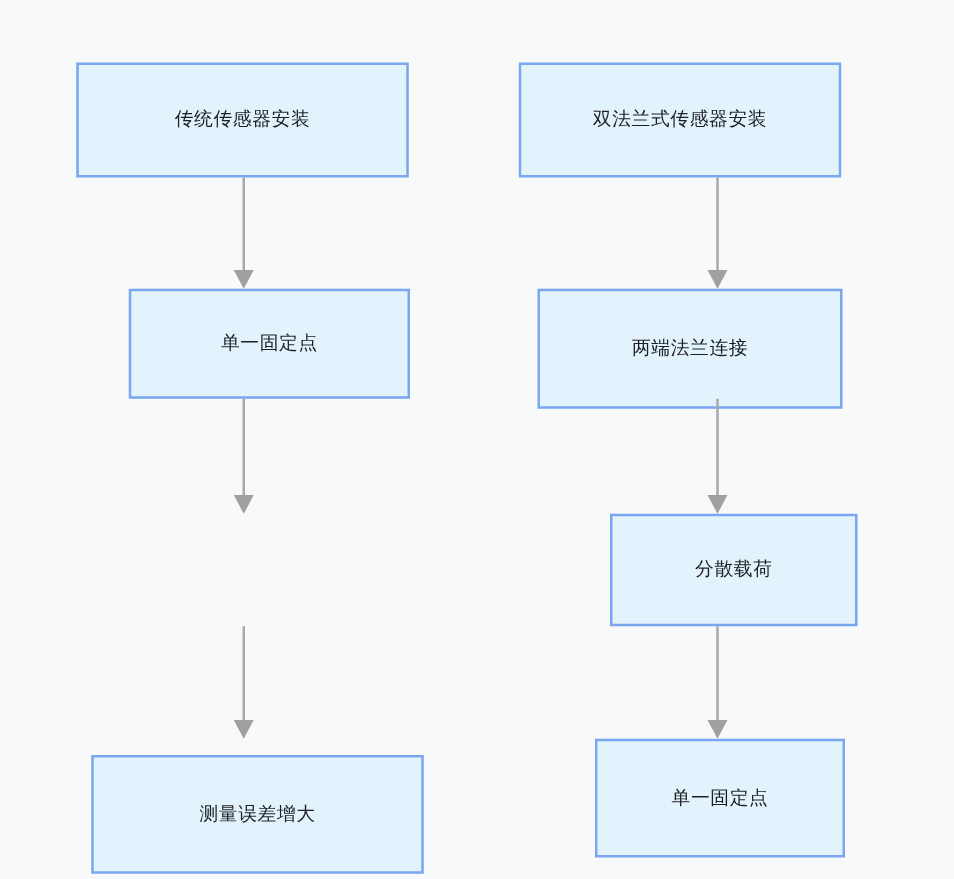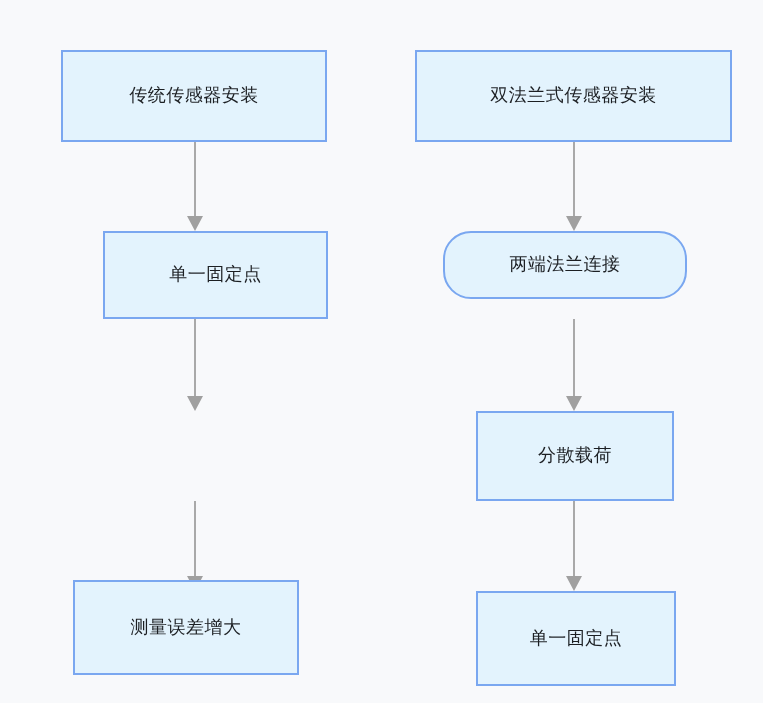--- a/index.html
+++ b/index.html
@@ -22,21 +22,21 @@
     position: absolute;
     box-sizing: border-box;
     background: #e3f3fd;
     border: 2px solid #7aa7f0;
     display: flex;
     align-items: center;
     justify-content: center;
     text-align: center;
   }
   .node-label {
-    font-size: 18px;
+    font-size: 15px;
     line-height: 1.3;
     color: #1c1f23;
     letter-spacing: 0.5px;
     white-space: nowrap;
   }
   .connector {
     position: absolute;
     overflow: visible;
   }
   .connector line {
@@ -69,43 +69,43 @@
     <line x1="10" y1="0" x2="10" y2="79"></line>
     <polygon points="2,77 18,77 10,92"></polygon>
   </svg>
 
 
   <svg class="connector" style="left:185px; top:501px;" width="20" height="90" viewBox="0 0 20 90">
     <line x1="10" y1="0" x2="10" y2="77"></line>
     <polygon points="2,75 18,75 10,90"></polygon>
   </svg>
 
-  <div class="node" style="left:73px; top:580px; width:226px; height:95px;">
+  <div class="node" style="left:73px; top:604px; width:266px; height:95px;">
     <span class="node-label">测量误差增大</span>
   </div>
 
-  <div class="node" style="left:415px; top:50px; width:317px; height:92px;">
+  <div class="node" style="left:415px; top:50px; width:258px; height:92px;">
     <span class="node-label">双法兰式传感器安装</span>
   </div>
 
   <svg class="connector" style="left:564px; top:142px;" width="20" height="89" viewBox="0 0 20 89">
     <line x1="10" y1="0" x2="10" y2="76"></line>
     <polygon points="2,74 18,74 10,89"></polygon>
   </svg>
 
-  <div class="node" style="left:443px; top:231px; width:244px; height:68px;border-radius:28px;">
+  <div class="node" style="left:430px; top:231px; width:244px; height:96px;">
     <span class="node-label">两端法兰连接</span>
   </div>
 
   <svg class="connector" style="left:564px; top:319px;" width="20" height="92" viewBox="0 0 20 92">
     <line x1="10" y1="0" x2="10" y2="79"></line>
     <polygon points="2,77 18,77 10,92"></polygon>
   </svg>
 
-  <div class="node" style="left:476px; top:411px; width:198px; height:90px;">
+  <div class="node" style="left:488px; top:411px; width:198px; height:90px;">
     <span class="node-label">分散载荷</span>
   </div>
 
   <svg class="connector" style="left:564px; top:501px;" width="20" height="90" viewBox="0 0 20 90">
     <line x1="10" y1="0" x2="10" y2="77"></line>
     <polygon points="2,75 18,75 10,90"></polygon>
   </svg>
 
   <div class="node" style="left:476px; top:591px; width:200px; height:95px;">
     <span class="node-label">单一固定点</span>

